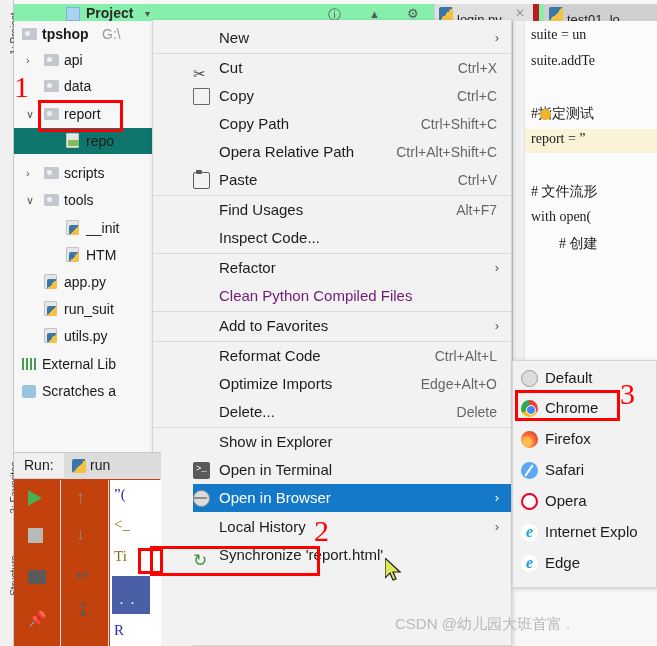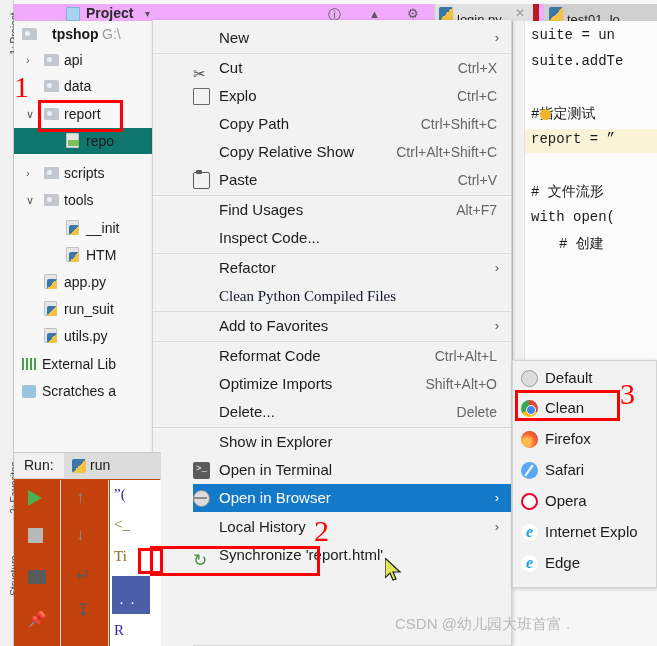--- a/index.html
+++ b/index.html
@@ -22,21 +22,21 @@
     font-size:10px; color:#4a4a4a; white-space:nowrap;
     transform: rotate(-90deg); transform-origin: center center;
   }
   .v1 { top:28px; }
   .v2 { top:482px; }
   .v3 { top:570px; }
 
   
   .toolbar {
     position:absolute; left:14px; top:4px; width:643px; height:21px;
-    background:#f0abfc; border-bottom:1px solid #c5c5c5;
+    background:#86efac; border-bottom:1px solid #c5c5c5;
   }
   .tb-proj-icon {
     position:absolute; left:52px; top:3px; width:14px; height:14px;
     background:#a8d4ef; border:1px solid #7fb4d8;
   }
   .tb-proj-label { position:absolute; left:72px; top:1px; font-size:14px; font-weight:bold; color:#2b2b2b; }
   .tb-caret { position:absolute; left:131px; top:4px; font-size:10px; color:#555; }
   .tb-ico { position:absolute; top:2px; font-size:13px; color:#5a5a5a; }
   .ico-g { left:314px; }
   .ico-up { left:355px; font-size:11px; top:4px; }
@@ -92,39 +92,39 @@
     background: repeating-linear-gradient(90deg,#4a9d4a 0 2px, transparent 2px 4px);
   }
   .scratch { position:absolute; width:14px; height:13px; top:7px; background:#9cc3e0; border-radius:2px; }
 
   
   .editor {
     position:absolute; left:512px; top:21px; width:145px; height:357px;
     background:#fbfbfb; border-left:1px solid #c9c9c9; overflow:hidden;
   }
   .gutter { position:absolute; left:0; top:0; width:12px; height:100%; background:#f1f1f1; border-right:1px solid #e2e2e2;}
-  .code { position:absolute; left:18px; top:4px; font-family:Liberation Mono, monospace; font-size:14px; color:#1a1a1a; white-space:nowrap; }
+  .code { position:absolute; left:18px; top:4px; font-family:Liberation Serif, serif; font-size:14px; color:#1a1a1a; white-space:nowrap; }
   .hl-line { position:absolute; left:12px; width:133px; height:24px; background:#fbf3d8; }
   .bulb { position:absolute; width:11px;height:11px;border-radius:50%;background:#f0b429; }
 
   
   .cmenu {
     position:absolute; left:152px; top:20px; width:360px; height:626px;
     background:#f2f2f2; border:1px solid #d4d4d4; border-top:none;
     box-shadow:1px 1px 4px rgba(0,0,0,0.18);
   }
   .mi {
     position:absolute; left:0; width:358px; height:28px; line-height:28px;
     font-size:15px; color:#1c1c1c; white-space:nowrap;
   }
   .mi .mtext { position:absolute; left:66px; }
   .mi .macc { position:absolute; right:14px; color:#666; font-size:14px; }
   .mi .msub { position:absolute; right:12px; color:#555; font-size:13px; }
   .mi .micon { position:absolute; left:40px; top:6px; width:17px; height:17px; }
-  .mi.disabled .mtext { color:#0f172a;font-family:Liberation Serif, serif; }
+  .mi.disabled .mtext { color:#701a75; }
   .mi.highlight { background:#1479c9; }
   .mi.highlight .mtext { color:#ffffff; }
   .mi.highlight .msub { color:#ffffff; }
   .msep { position:absolute; left:0; width:358px; height:1px; background:#d9d9d9; }
 
   
   .ic-scissors:before{ content:"\2702"; font-size:15px; color:#4a4a4a; }
   .ic-copy { border:1.5px solid #6a6a6a; width:11px; height:13px; border-radius:1px; }
   .ic-copy:after{ content:""; position:absolute; left:3px; top:-3px; width:11px; height:13px; border:1.5px solid #6a6a6a; border-radius:1px; background:#f2f2f2; z-index:-1;}
   .ic-paste { width:12px;height:15px;border:1.5px solid #5a5a5a;border-radius:2px;}
@@ -225,21 +225,21 @@
     </div>
     <div class="etab etab2 active">
       <span class="pyico"></span>
       <span>test01_lo</span>
     </div>
   </div>
 
   <div class="tree">
     <div class="row" style="top:0">
       <span class="folder" style="left:8px"></span>
-      <span class="lbl bold" style="left:38px">tpshop</span>
+      <span class="lbl bold" style="left:28px">tpshop</span>
       <span class="lbl dim" style="left:88px">G:\</span>
     </div>
     <div class="row" style="top:26px">
       <span class="arrow" style="left:12px;top:0">›</span>
       <span class="folder" style="left:30px"></span>
       <span class="lbl" style="left:50px">api</span>
     </div>
     <div class="row" style="top:52px">
       <span class="folder" style="left:30px"></span>
       <span class="lbl" style="left:50px">data</span>
@@ -313,29 +313,29 @@
     </div>
     <div class="msep" style="top:33px"></div>
 
     <div class="mi" style="top:34px">
       <span class="micon ic-scissors"></span>
       <span class="mtext">Cut</span>
       <span class="macc">Ctrl+X</span>
     </div>
     <div class="mi" style="top:62px">
       <span class="micon ic-copy"></span>
-      <span class="mtext">Explo</span>
+      <span class="mtext">Copy</span>
       <span class="macc">Ctrl+C</span>
     </div>
     <div class="mi" style="top:90px">
       <span class="mtext">Copy Path</span>
       <span class="macc">Ctrl+Shift+C</span>
     </div>
     <div class="mi" style="top:118px">
-      <span class="mtext">Copy Relative Show</span>
+      <span class="mtext">Opera Relative Path</span>
       <span class="macc">Ctrl+Alt+Shift+C</span>
     </div>
     <div class="mi" style="top:146px">
       <span class="micon ic-paste"></span>
       <span class="mtext">Paste</span>
       <span class="macc">Ctrl+V</span>
     </div>
     <div class="msep" style="top:175px"></div>
 
     <div class="mi" style="top:176px">
@@ -361,21 +361,21 @@
       <span class="msub">›</span>
     </div>
     <div class="msep" style="top:321px"></div>
 
     <div class="mi" style="top:322px">
       <span class="mtext">Reformat Code</span>
       <span class="macc">Ctrl+Alt+L</span>
     </div>
     <div class="mi" style="top:350px">
       <span class="mtext">Optimize Imports</span>
-      <span class="macc">Shift+Alt+O</span>
+      <span class="macc">Edge+Alt+O</span>
     </div>
     <div class="mi" style="top:378px">
       <span class="mtext">Delete...</span>
       <span class="macc">Delete</span>
     </div>
     <div class="msep" style="top:407px"></div>
 
     <div class="mi" style="top:408px">
       <span class="mtext">Show in Explorer</span>
     </div>
@@ -398,21 +398,21 @@
     </div>
   </div>
 
   <div class="submenu">
     <div class="si" style="top:3px">
       <span class="sicon bi-default"></span>
       <span class="stext">Default</span>
     </div>
     <div class="si" style="top:33px">
       <span class="sicon bi-chrome"></span>
-      <span class="stext">Clean</span>
+      <span class="stext">Chrome</span>
     </div>
     <div class="si" style="top:95px">
       <span class="sicon bi-safari"></span>
       <span class="stext">Safari</span>
     </div>
     <div class="si" style="top:64px">
       <span class="sicon bi-firefox"></span>
       <span class="stext">Firefox</span>
     </div>
     <div class="si" style="top:126px">

